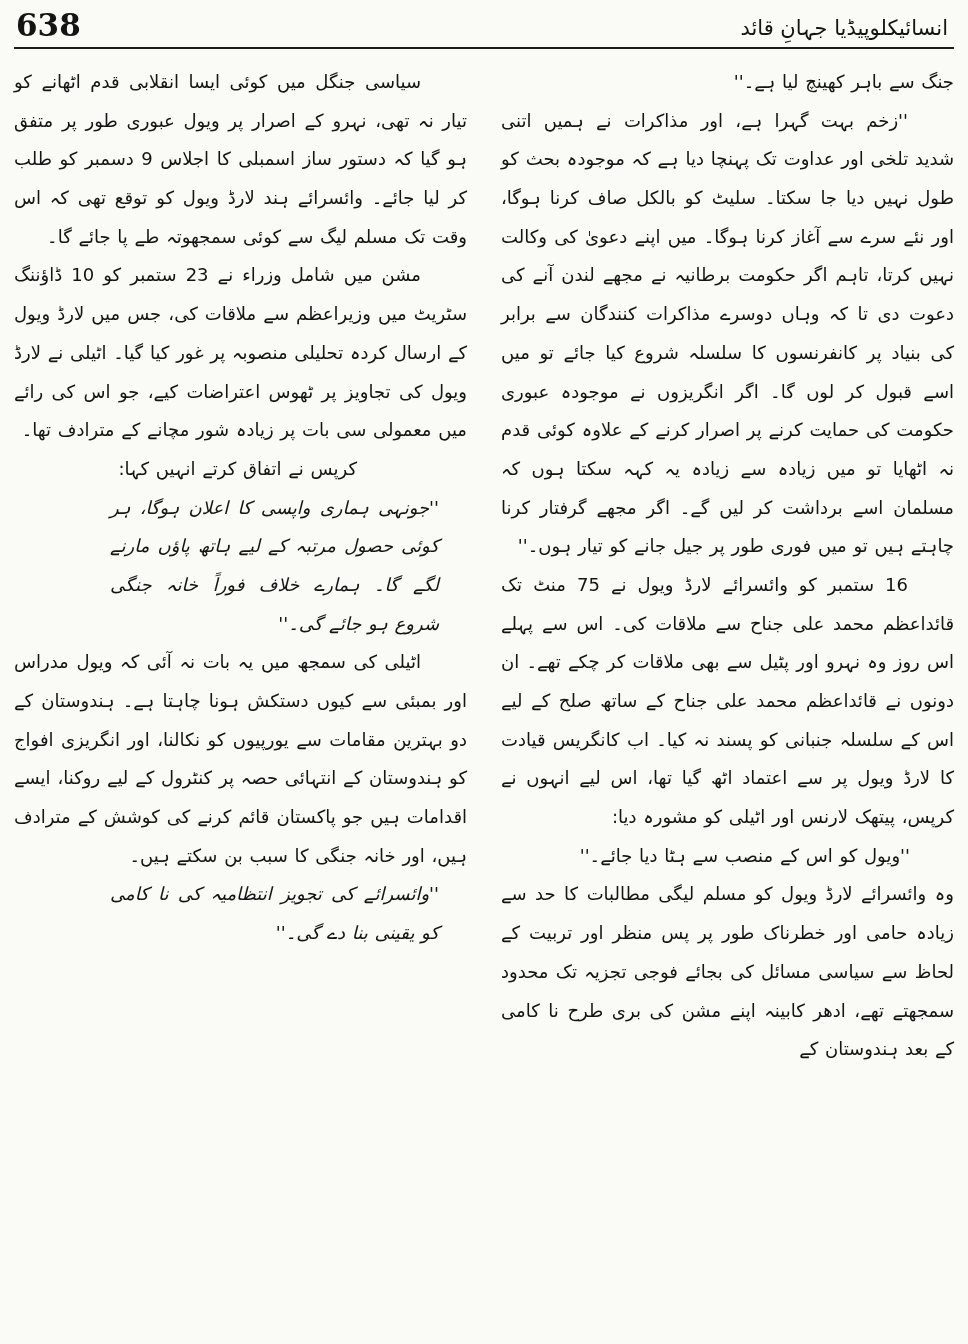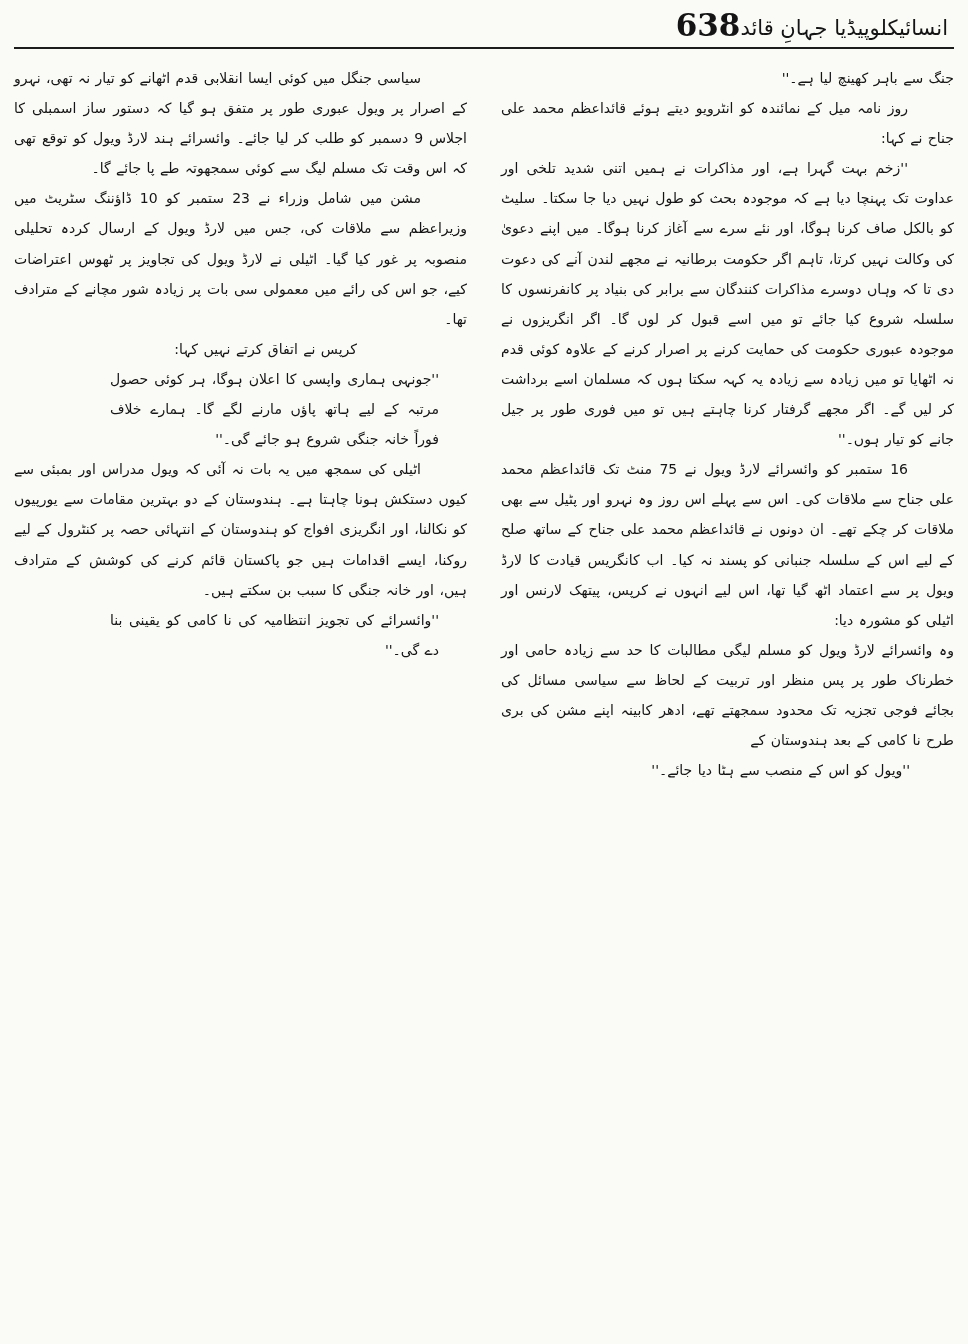--- a/index.html
+++ b/index.html
@@ -17,21 +17,21 @@
   }
   .sheet {
     box-sizing: border-box;
     width: 100%;
     height: 100%;
     padding: 8px 14px 10px;
   }
   .header {
     display: flex;
     direction: ltr;
-    justify-content: flex-end;
+    justify-content: space-between;
     align-items: flex-end;
     padding: 2px 6px 6px 2px;
   }
   .page-number {
     font-family: "DejaVu Serif", serif;
     font-size: 31px;
     font-weight: bold;
     line-height: 1;
   }
   .book-title {
@@ -47,55 +47,54 @@
   }
   .columns {
     display: flex;
     direction: rtl;        
     gap: 34px;
   }
   .col {
     flex: 1 1 0;
     direction: rtl;
     text-align: justify;
-    font-size: 14px;
+    font-size: 18px;
     line-height: 2.15;
     word-spacing: 1px;
   }
   .para { margin: 0; }
   .para.flush   { text-indent: 0; }
   .para.indent  { text-indent: 46px; }
   .para.intro   { text-indent: 110px; }
   .para.quote-line { margin-right: 44px; }
-  .para.quote   { margin-right: 28px; margin-left: 96px; }
+  .para.quote   { margin-right: 28px; margin-left: 96px; font-style: italic; }
 </style>
 </head>
 <body>
 
 <div class="sheet">
 
   <div class="header">
     <div class="page-number">638</div>
     <div class="book-title">انسائیکلوپیڈیا جہانِ قائد</div>
   </div>
 
   <hr class="rule">
 
   <div class="columns">
     <div class="col">
         <p class="para flush" dir="rtl">جنگ سے باہر کھینچ لیا ہے۔''</p>
-        <p class="para indent" dir="rtl">روز نامہ میل کے نمائندہ کو انٹرویو دیتے ہوئے قائداعظم محمد علی جناح نے کہا:</p>
         <p class="para indent" dir="rtl">''زخم بہت گہرا ہے، اور مذاکرات نے ہمیں اتنی شدید تلخی اور عداوت تک پہنچا دیا ہے کہ موجودہ بحث کو طول نہیں دیا جا سکتا۔ سلیٹ کو بالکل صاف کرنا ہوگا، اور نئے سرے سے آغاز کرنا ہوگا۔ میں اپنے دعویٰ کی وکالت نہیں کرتا، تاہم اگر حکومت برطانیہ نے مجھے لندن آنے کی دعوت دی تا کہ وہاں دوسرے مذاکرات کنندگان سے برابر کی بنیاد پر کانفرنسوں کا سلسلہ شروع کیا جائے تو میں اسے قبول کر لوں گا۔ اگر انگریزوں نے موجودہ عبوری حکومت کی حمایت کرنے پر اصرار کرنے کے علاوہ کوئی قدم نہ اٹھایا تو میں زیادہ سے زیادہ یہ کہہ سکتا ہوں کہ مسلمان اسے برداشت کر لیں گے۔ اگر مجھے گرفتار کرنا چاہتے ہیں تو میں فوری طور پر جیل جانے کو تیار ہوں۔''</p>
         <p class="para indent" dir="rtl">16 ستمبر کو وائسرائے لارڈ ویول نے 75 منٹ تک قائداعظم محمد علی جناح سے ملاقات کی۔ اس سے پہلے اس روز وہ نہرو اور پٹیل سے بھی ملاقات کر چکے تھے۔ ان دونوں نے قائداعظم محمد علی جناح کے ساتھ صلح کے لیے اس کے سلسلہ جنبانی کو پسند نہ کیا۔ اب کانگریس قیادت کا لارڈ ویول پر سے اعتماد اٹھ گیا تھا، اس لیے انہوں نے کرپس، پیتھک لارنس اور اٹیلی کو مشورہ دیا:</p>
+        <p class="para quote-line" dir="rtl">''ویول کو اس کے منصب سے ہٹا دیا جائے۔''</p>
         <p class="para flush" dir="rtl">وہ وائسرائے لارڈ ویول کو مسلم لیگی مطالبات کا حد سے زیادہ حامی اور خطرناک طور پر پس منظر اور تربیت کے لحاظ سے سیاسی مسائل کی بجائے فوجی تجزیہ تک محدود سمجھتے تھے، ادھر کابینہ اپنے مشن کی بری طرح نا کامی کے بعد ہندوستان کے</p>
-        <p class="para quote-line" dir="rtl">''ویول کو اس کے منصب سے ہٹا دیا جائے۔''</p>
       </div>
     <div class="col">
         <p class="para indent" dir="rtl">سیاسی جنگل میں کوئی ایسا انقلابی قدم اٹھانے کو تیار نہ تھی، نہرو کے اصرار پر ویول عبوری طور پر متفق ہو گیا کہ دستور ساز اسمبلی کا اجلاس 9 دسمبر کو طلب کر لیا جائے۔ وائسرائے ہند لارڈ ویول کو توقع تھی کہ اس وقت تک مسلم لیگ سے کوئی سمجھوتہ طے پا جائے گا۔</p>
         <p class="para indent" dir="rtl">مشن میں شامل وزراء نے 23 ستمبر کو 10 ڈاؤننگ سٹریٹ میں وزیراعظم سے ملاقات کی، جس میں لارڈ ویول کے ارسال کردہ تحلیلی منصوبہ پر غور کیا گیا۔ اٹیلی نے لارڈ ویول کی تجاویز پر ٹھوس اعتراضات کیے، جو اس کی رائے میں معمولی سی بات پر زیادہ شور مچانے کے مترادف تھا۔</p>
-        <p class="para intro" dir="rtl">کرپس نے اتفاق کرتے نہیں کہا:</p>
+        <p class="para intro" dir="rtl">کرپس نے اتفاق کرتے انہیں کہا:</p>
         <p class="para quote" dir="rtl">''جونہی ہماری واپسی کا اعلان ہوگا، ہر کوئی حصول مرتبہ کے لیے ہاتھ پاؤں مارنے لگے گا۔ ہمارے خلاف فوراً خانہ جنگی شروع ہو جائے گی۔''</p>
         <p class="para indent" dir="rtl">اٹیلی کی سمجھ میں یہ بات نہ آئی کہ ویول مدراس اور بمبئی سے کیوں دستکش ہونا چاہتا ہے۔ ہندوستان کے دو بہترین مقامات سے یورپیوں کو نکالنا، اور انگریزی افواج کو ہندوستان کے انتہائی حصہ پر کنٹرول کے لیے روکنا، ایسے اقدامات ہیں جو پاکستان قائم کرنے کی کوشش کے مترادف ہیں، اور خانہ جنگی کا سبب بن سکتے ہیں۔</p>
         <p class="para quote" dir="rtl">''وائسرائے کی تجویز انتظامیہ کی نا کامی کو یقینی بنا دے گی۔''</p>
       </div>
   </div>
 
 </div>
 
 </body></html>

